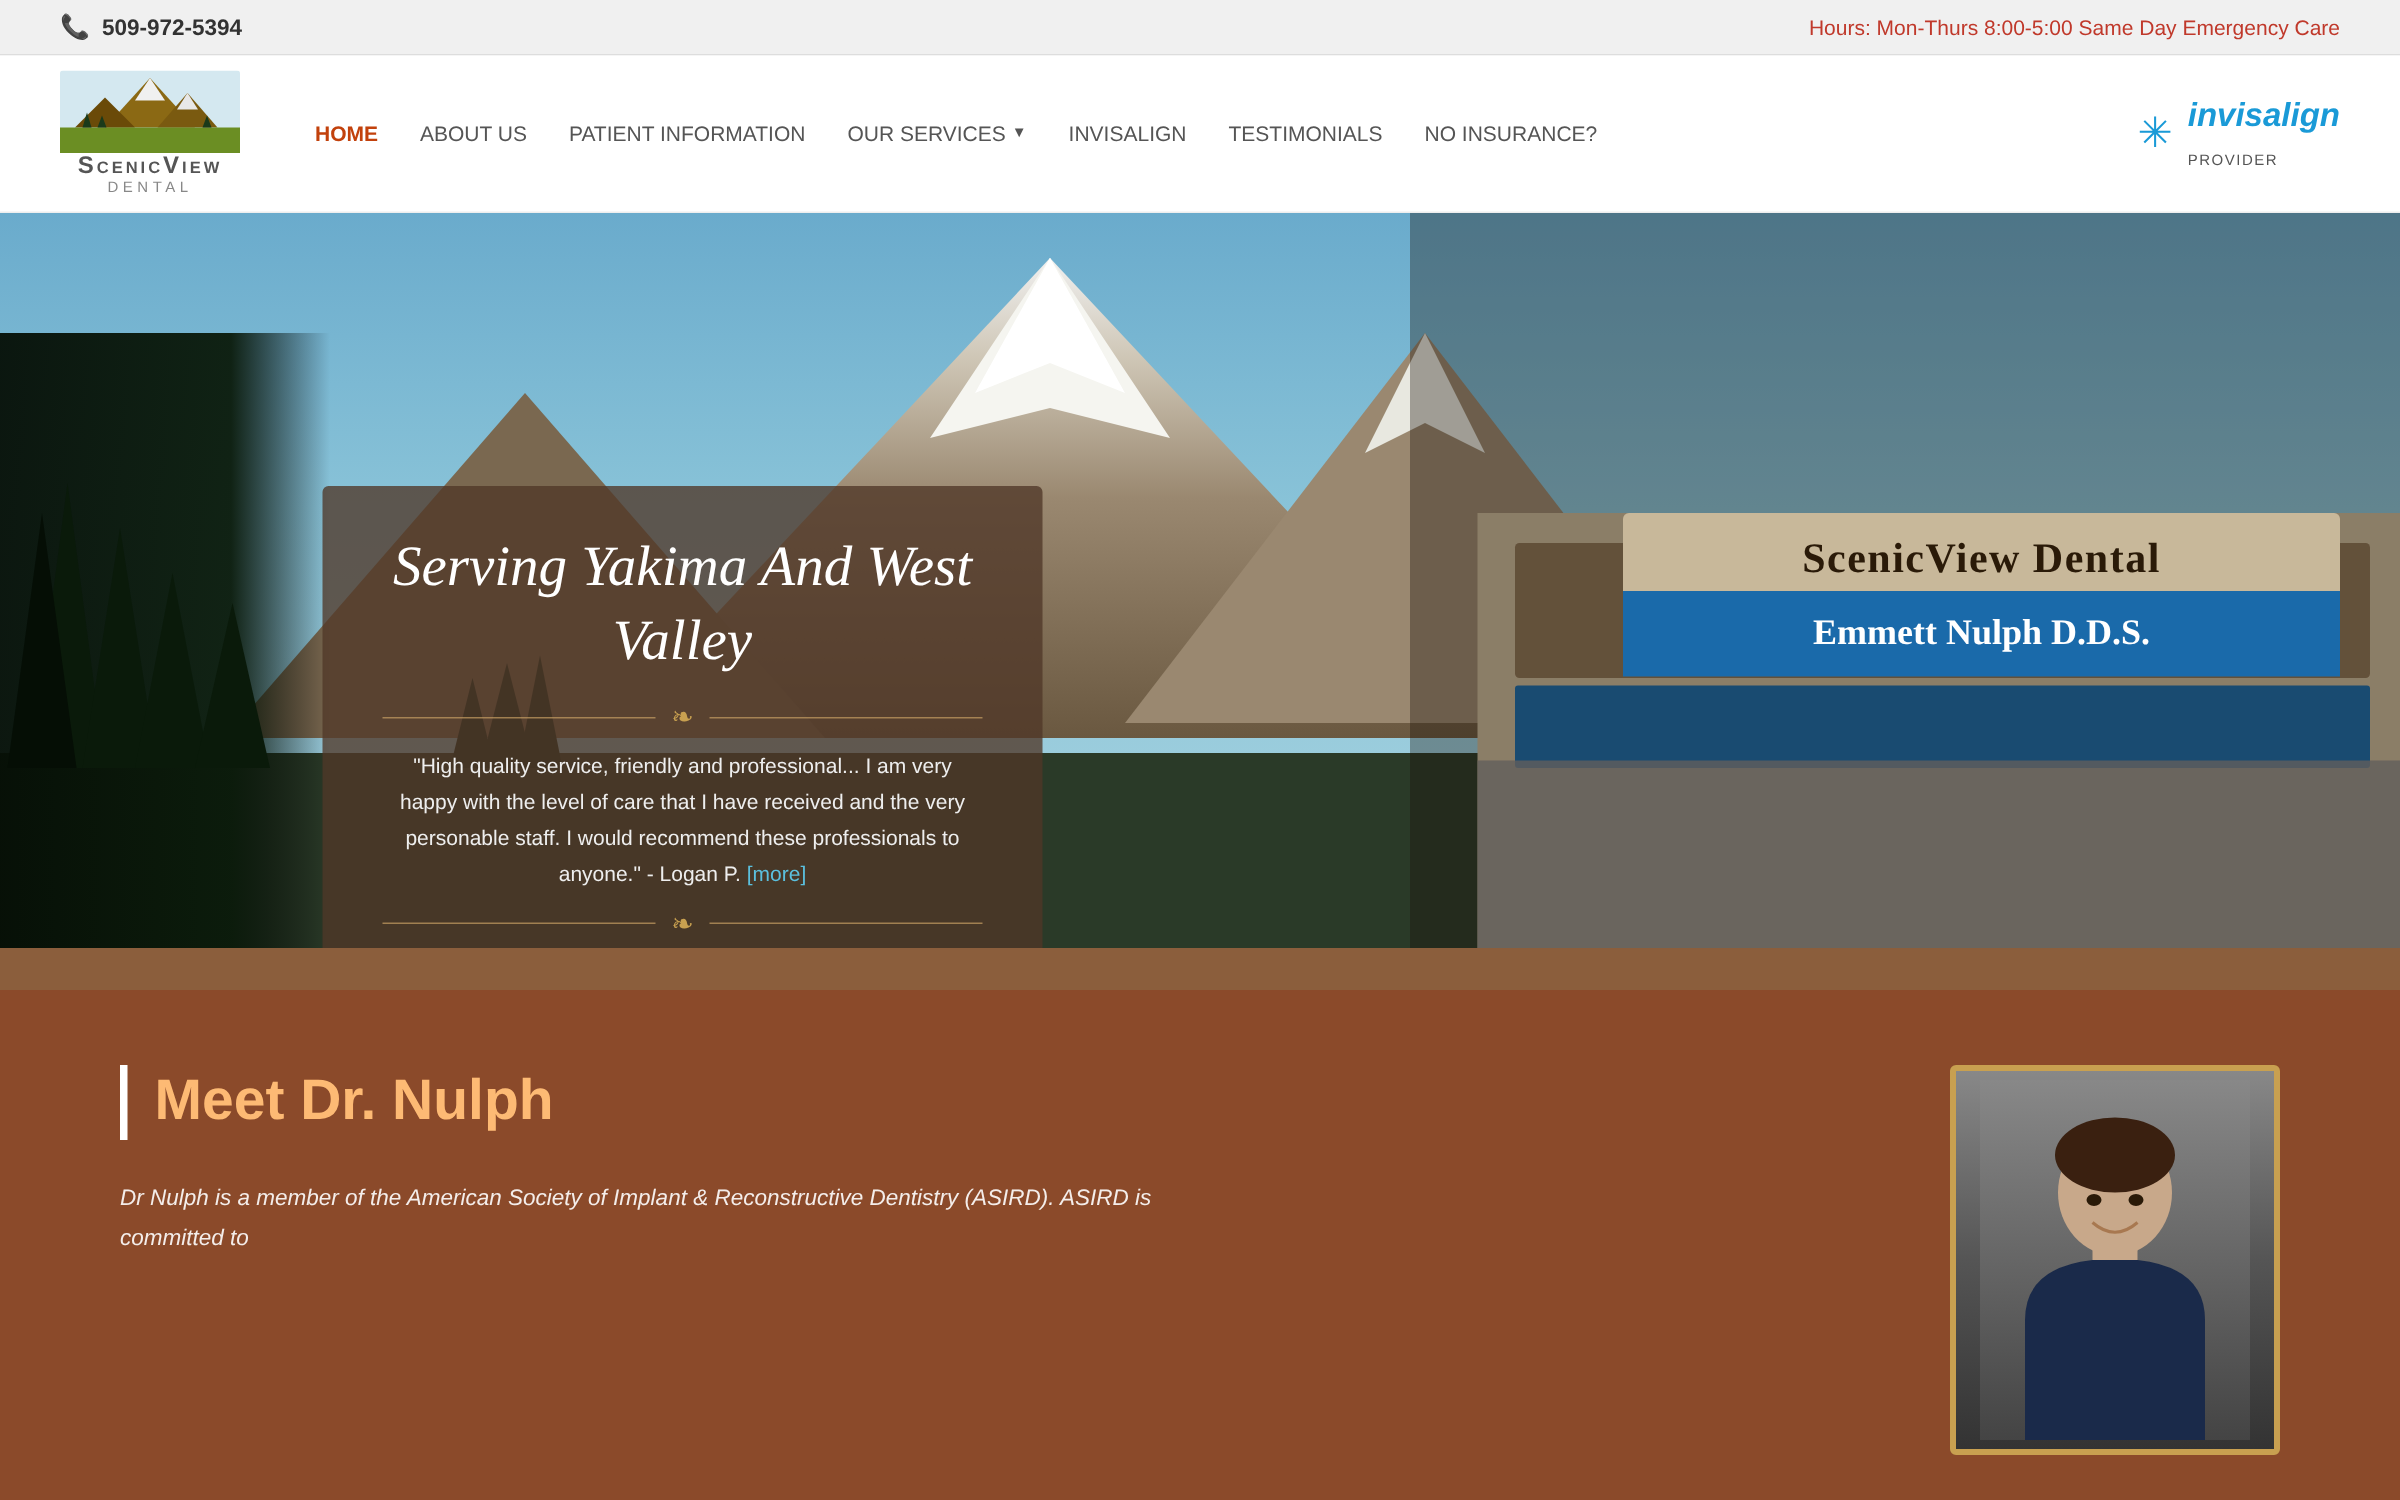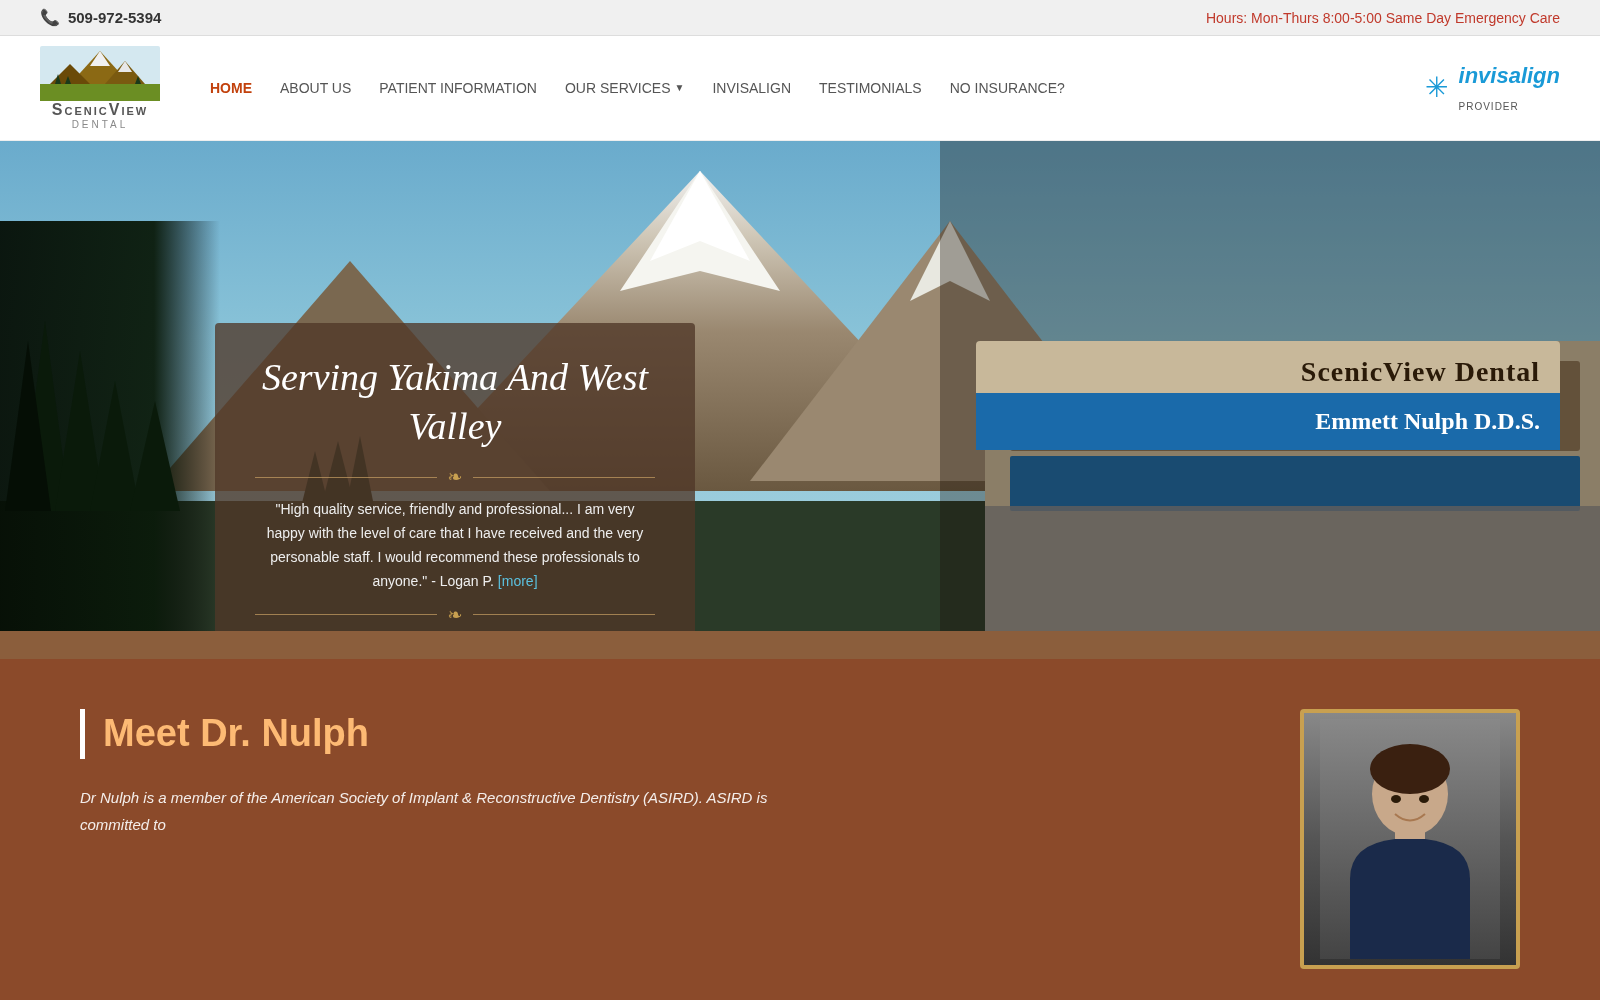--- a/index.html
+++ b/index.html
@@ -362,21 +362,21 @@
     <rect x="1010" y="220" width="570" height="140" fill="#c8b89a"></rect>
 
     <rect x="1010" y="220" width="570" height="90" fill="#8B7355" rx="3"></rect>
     <rect x="1010" y="315" width="570" height="55" fill="#1a6aaa" rx="2"></rect>
 
     <rect x="985" y="365" width="615" height="125" fill="#888" opacity="0.8"></rect>
 
     <rect x="940" y="0" width="660" height="490" fill="#1a1008" opacity="0.35"></rect>
   </svg>
 
-  <div style="position:absolute; right:40px; top:200px; width:584px; text-align:right;">
+  <div style="position:absolute; right:40px; top:200px; width:478px; text-align:center;">
     <div style="background:#c8b89a; padding:15px 20px 5px; border-radius:4px 4px 0 0; margin-bottom:0;">
       <div style="font-size:28px; font-weight:bold; color:#2a1a08; letter-spacing:1px; font-family:serif;">
         <span>ScenicView Dental</span>
       </div>
     </div>
     <div style="background:#1a6aaa; padding:15px 20px; color:#fff; font-size:24px; font-weight:bold; font-family:serif;">
       <span>Emmett Nulph D.D.S.</span>
     </div>
   </div>
 

